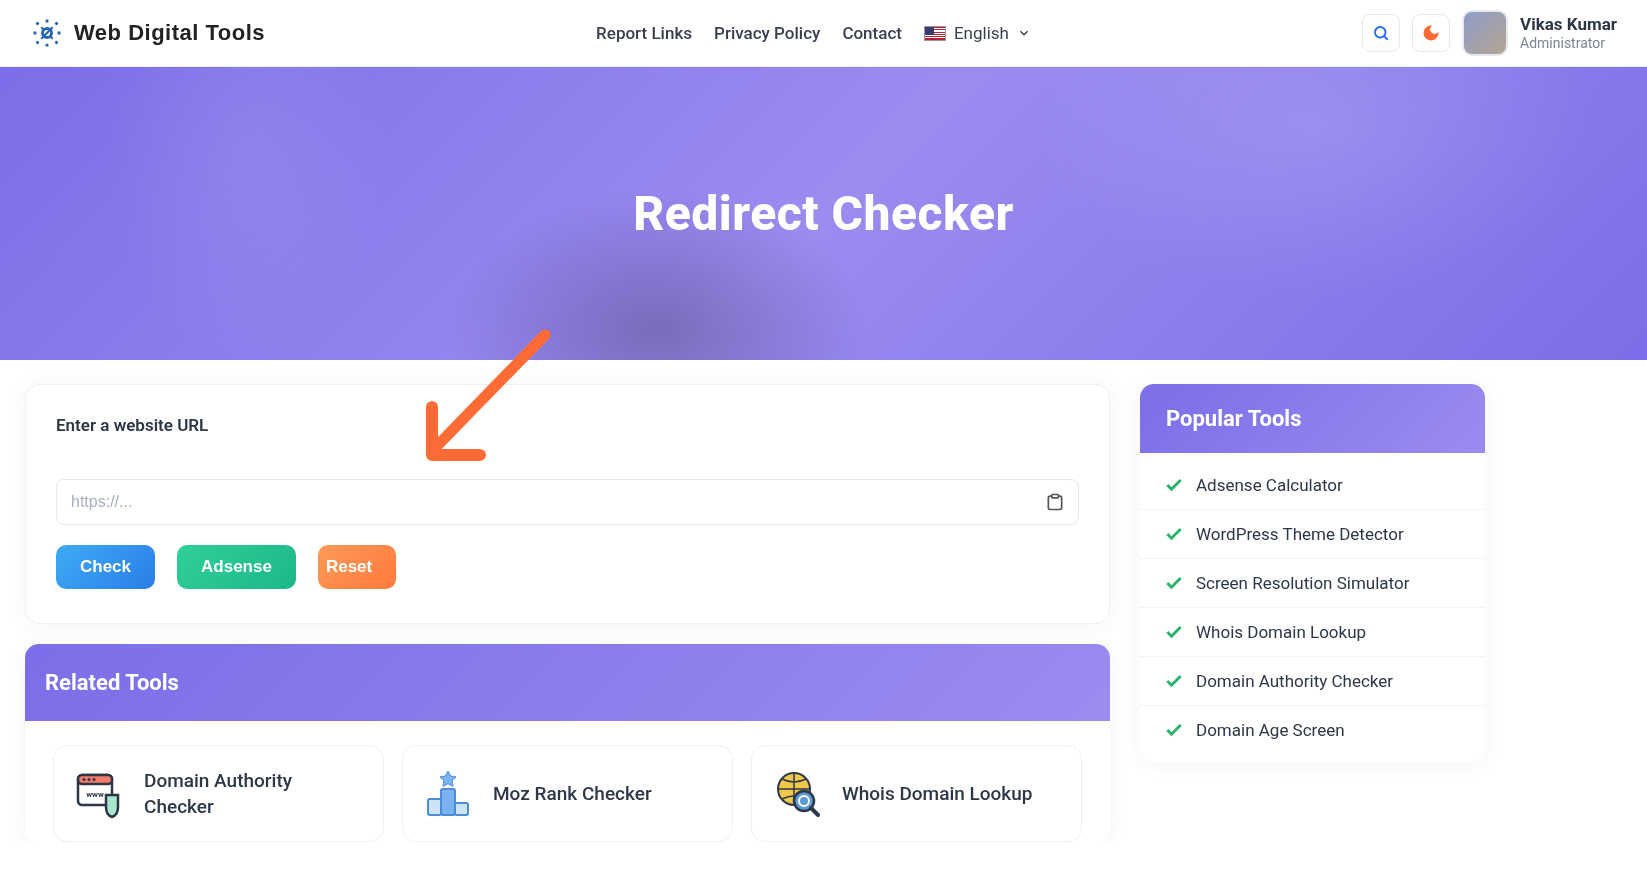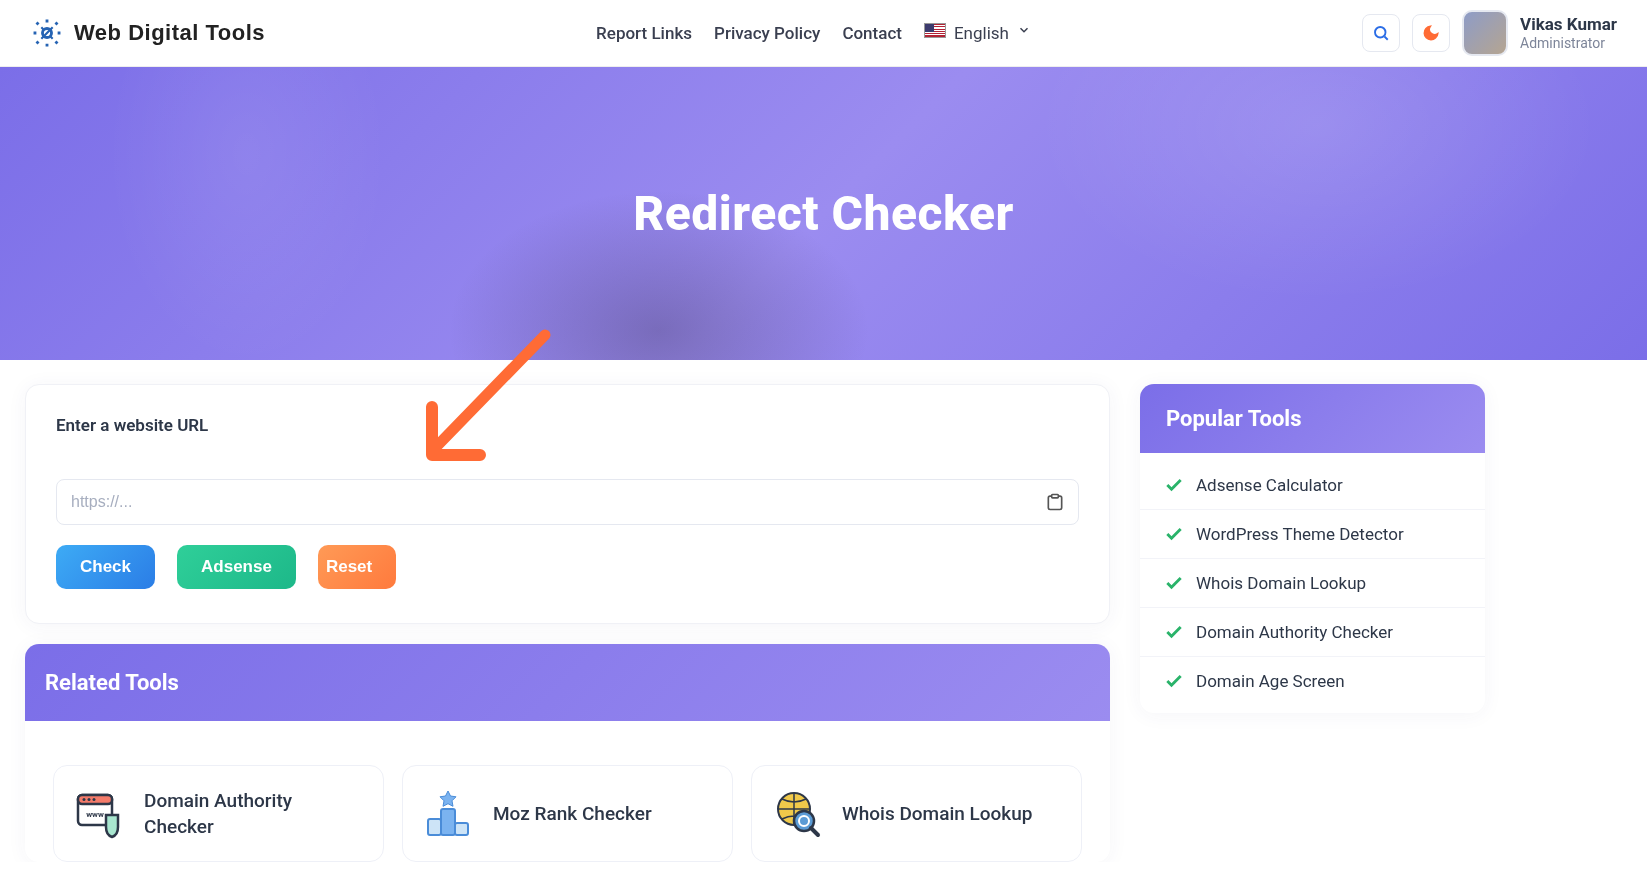--- a/index.html
+++ b/index.html
@@ -5,21 +5,21 @@
 * { margin:0; padding:0; box-sizing:border-box; }
 body { font-family: -apple-system, BlinkMacSystemFont, "Segoe UI", Roboto, "Helvetica Neue", Arial, sans-serif; background:#fff; color:#2d3748; }
 
 
 .header { display:flex; align-items:center; padding:10px 30px; background:#fff; border-bottom:1px solid #eee; }
 .logo-wrap { display:flex; align-items:center; gap:10px; }
 .logo-icon { width:34px; height:34px; color:#2563b3; }
 .logo-text { font-weight:700; font-size:22px; color:#222; letter-spacing:0.5px; font-family: Arial Black, Arial, sans-serif;}
 .nav { display:flex; align-items:center; gap:22px; margin-left:auto; margin-right:auto; }
 .nav a { color:#3a3f50; text-decoration:none; font-size:17px; font-weight:500; }
-.lang { display:flex; gap:8px; color:#3a3f50; font-size:17px; cursor:pointer; }
+.lang { display:flex; align-items:center; gap:8px; color:#3a3f50; font-size:17px; cursor:pointer; }
 .flag { width:22px; height:15px; display:inline-block; background:repeating-linear-gradient(180deg,#b22234 0 1.15px,#fff 1.15px 2.3px); position:relative; border:0.5px solid #999;}
 .flag::before{ content:""; position:absolute; top:0; left:0; width:9px; height:8px; background:#3c3b6e;}
 .right-cluster { display:flex; align-items:center; gap:12px; }
 .icon-btn { width:38px; height:38px; border:1px solid #e5e8f0; border-radius:8px; display:flex; align-items:center; justify-content:center; background:#fff; cursor:pointer; }
 .avatar { width:46px; height:46px; border-radius:10px; background:linear-gradient(135deg,#8e9cc7,#b5a591); border:2px solid #e5e8f0;}
 .user-text { display:flex; flex-direction:column; line-height:1.2;}
 .user-name { font-weight:700; font-size:17px; color:#2d3748;}
 .user-role { font-size:14px; color:#7d8599;}
 .chev { width:14px; height:14px; }
 
@@ -51,21 +51,21 @@
 .btn-row { display:flex; gap:22px; margin-top:20px;}
 .btn { border:none; border-radius:10px; padding:12px 24px; font-size:17px; font-weight:600; color:#fff; cursor:pointer;}
 .btn-check { background:linear-gradient(135deg,#3dabf5,#2b7de6);}
 .btn-sample { background:linear-gradient(135deg,#2fcf99,#1db889);}
 .btn-reset { background:linear-gradient(135deg,#ff9a56,#ff7a3d);padding-left:8px;}
 
 
 .related-card { margin-top:20px; background:#fff; border-radius:14px; overflow:hidden; box-shadow:0 2px 20px rgba(60,60,120,0.05); }
 .related-header { background:linear-gradient(135deg,#7b6ee8,#9b8cf0); color:#fff; padding:26px 20px;}
 .related-header h2 { font-size:22px; font-weight:700;}
-.rel-grid { display:flex; gap:18px; padding:24px 28px 0 28px;margin-top:20px;}
+.rel-grid { display:flex; gap:18px; padding:24px 28px 0 28px;}
 .rel-item { flex:1; border:1px solid #eef0f7; border-radius:14px; padding:22px 20px; display:flex; align-items:center; gap:20px; cursor:pointer;}
 .rel-icon { width:50px; height:50px; flex-shrink:0;}
 .rel-label { font-size:19px; color:#2d3748; font-weight:500; line-height:1.35;}
 
 
 .side-card { background:#fff; border-radius:14px; overflow:hidden; box-shadow:0 2px 20px rgba(60,60,120,0.05);}
 .side-header { background:linear-gradient(135deg,#7b6ee8,#9b8cf0); color:#fff; padding:22px 26px;}
 .side-header h2 { font-size:22px; font-weight:700;}
 .side-list { padding:8px 0;}
 .side-item { display:flex; align-items:center; gap:12px; padding:14px 24px; cursor:pointer; border-bottom:1px solid #f2f3f8;}
@@ -205,20 +205,26 @@
         <div class="side-item">
           <svg class="check-ic" viewBox="0 0 24 24" fill="none" stroke="currentColor" stroke-width="3.5">
               <polyline points="20 6 9 17 4 12"></polyline>
             </svg>
           <span class="label">WordPress Theme Detector</span>
         </div>
         <div class="side-item">
           <svg class="check-ic" viewBox="0 0 24 24" fill="none" stroke="currentColor" stroke-width="3.5">
               <polyline points="20 6 9 17 4 12"></polyline>
             </svg>
+          <span class="label">Screen Resolution Simulator</span>
+        </div>
+        <div class="side-item">
+          <svg class="check-ic" viewBox="0 0 24 24" fill="none" stroke="currentColor" stroke-width="3.5">
+              <polyline points="20 6 9 17 4 12"></polyline>
+            </svg>
           <span class="label">Whois Domain Lookup</span>
         </div>
         <div class="side-item">
           <svg class="check-ic" viewBox="0 0 24 24" fill="none" stroke="currentColor" stroke-width="3.5">
               <polyline points="20 6 9 17 4 12"></polyline>
             </svg>
           <span class="label">Domain Authority Checker</span>
         </div>
         <div class="side-item">
           <svg class="check-ic" viewBox="0 0 24 24" fill="none" stroke="currentColor" stroke-width="3.5">

